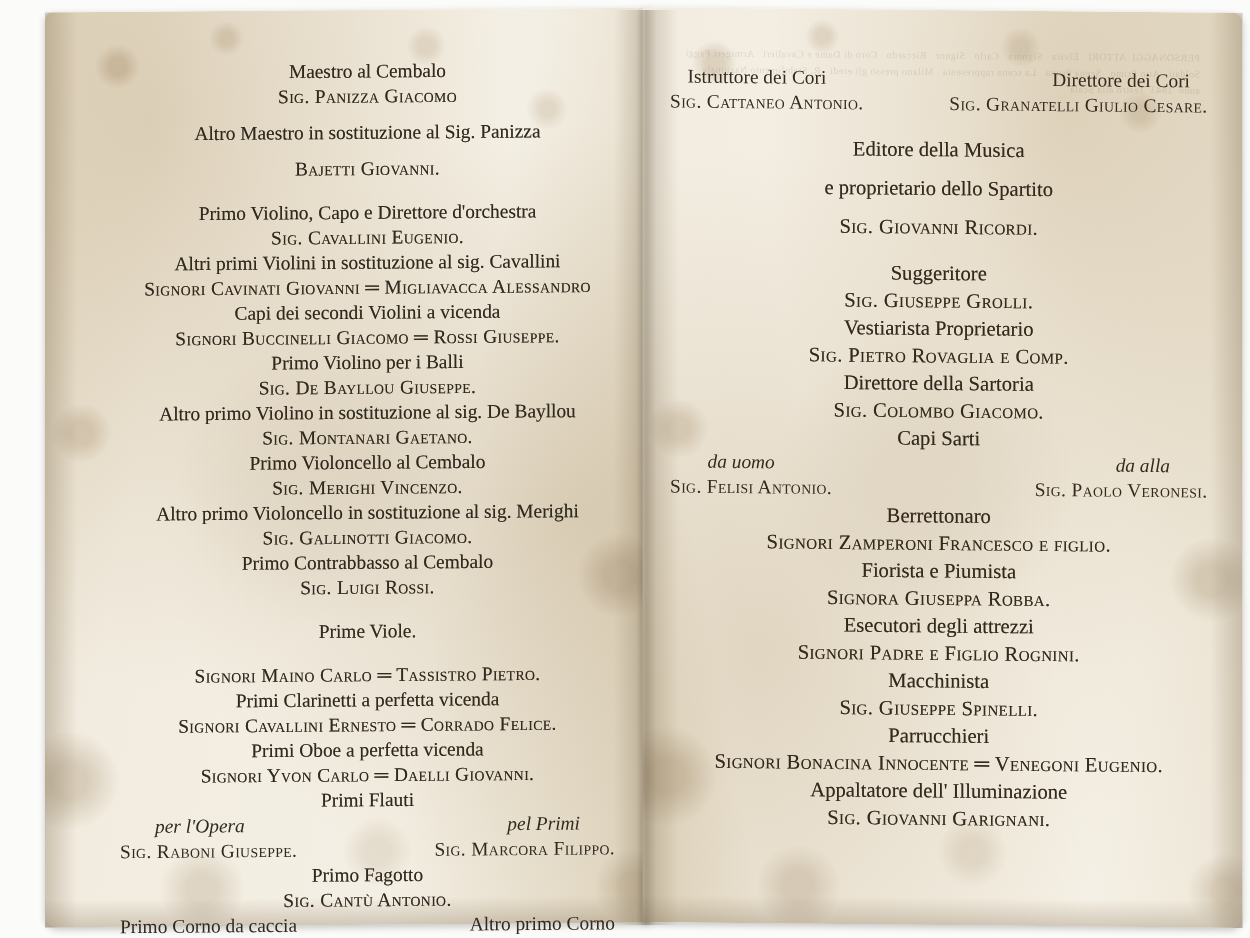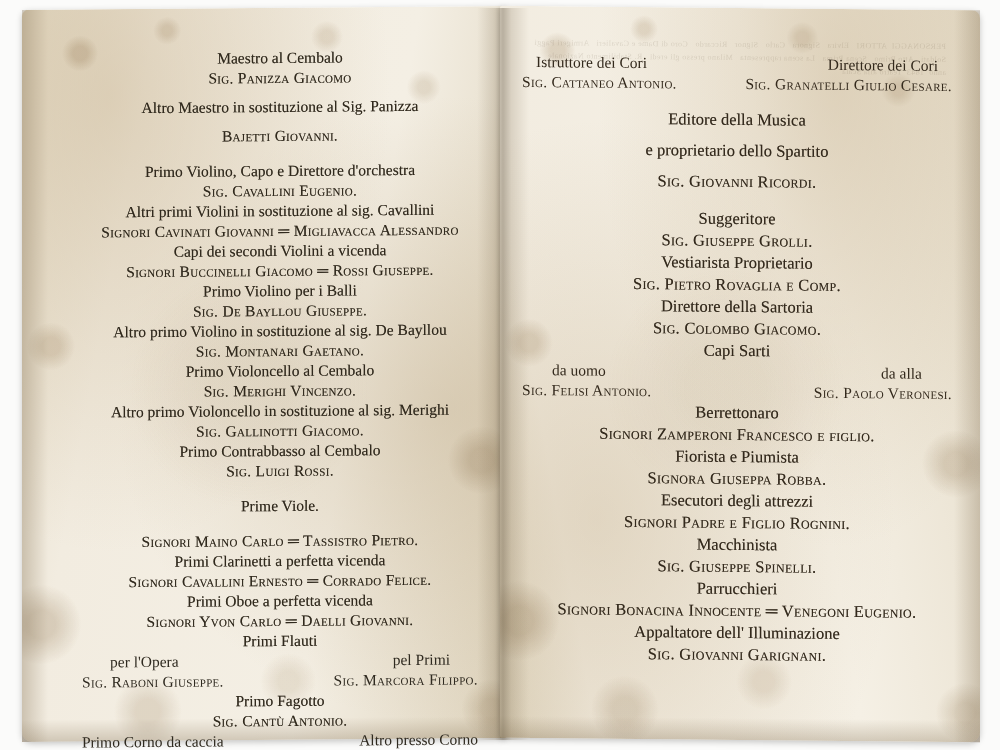--- a/index.html
+++ b/index.html
@@ -12,21 +12,21 @@
     width: 1000px;
     height: 750px;
     overflow: hidden;
     background: #fbfbfa;
     font-family: "Liberation Serif", serif;
   }
 
   
   .book {
     position: absolute;
-    left: 22px;
+    left: 36px;
     top: 8px;
     width: 958px;
     height: 732px;
   }
 
   .leaf {
     position: absolute;
     top: 0;
     height: 100%;
     background:
@@ -121,21 +121,21 @@
   .col.right { left: 500px; width: 430px; padding-top: 46px; transform: skewY(0.55deg); }
 
   .ln {
     font-size: 15.5px;
     line-height: 20px;
     color: #30291d;
     text-shadow: 0 0 0.4px rgba(48,41,29,0.55);
   }
   
   .sc { font-variant: small-caps; letter-spacing: 0.3px; }
-  .it { }
+  .it { font-style: italic; }
   .gap { height: 9px; }
   .gap-lg { height: 15px; }
   .big { font-size: 16.5px; line-height: 22px; }
 
   .two {
     display: flex;
     justify-content: space-between;
     font-size: 15.5px;
     line-height: 20px;
   }
@@ -227,21 +227,21 @@
       <div class="two pad-b">
         <span class="sc">Sig. Raboni Giuseppe.</span>
         <span class="sc">Sig. Marcora Filippo.</span>
       </div>
 
       <div class="ln">Primo Fagotto</div>
       <div class="ln sc">Sig. Cantù Antonio.</div>
 
       <div class="two pad-b">
         <span>Primo Corno da caccia</span>
-        <span>Altro presso Corno</span>
+        <span>Altro primo Corno</span>
       </div>
       <div class="two pad-b">
 
         <span class="sc">Sig. Gelmi Cipriano.</span>
       </div>
 
     </div>
 
     <div class="col right">
       <div class="two pad-d">

